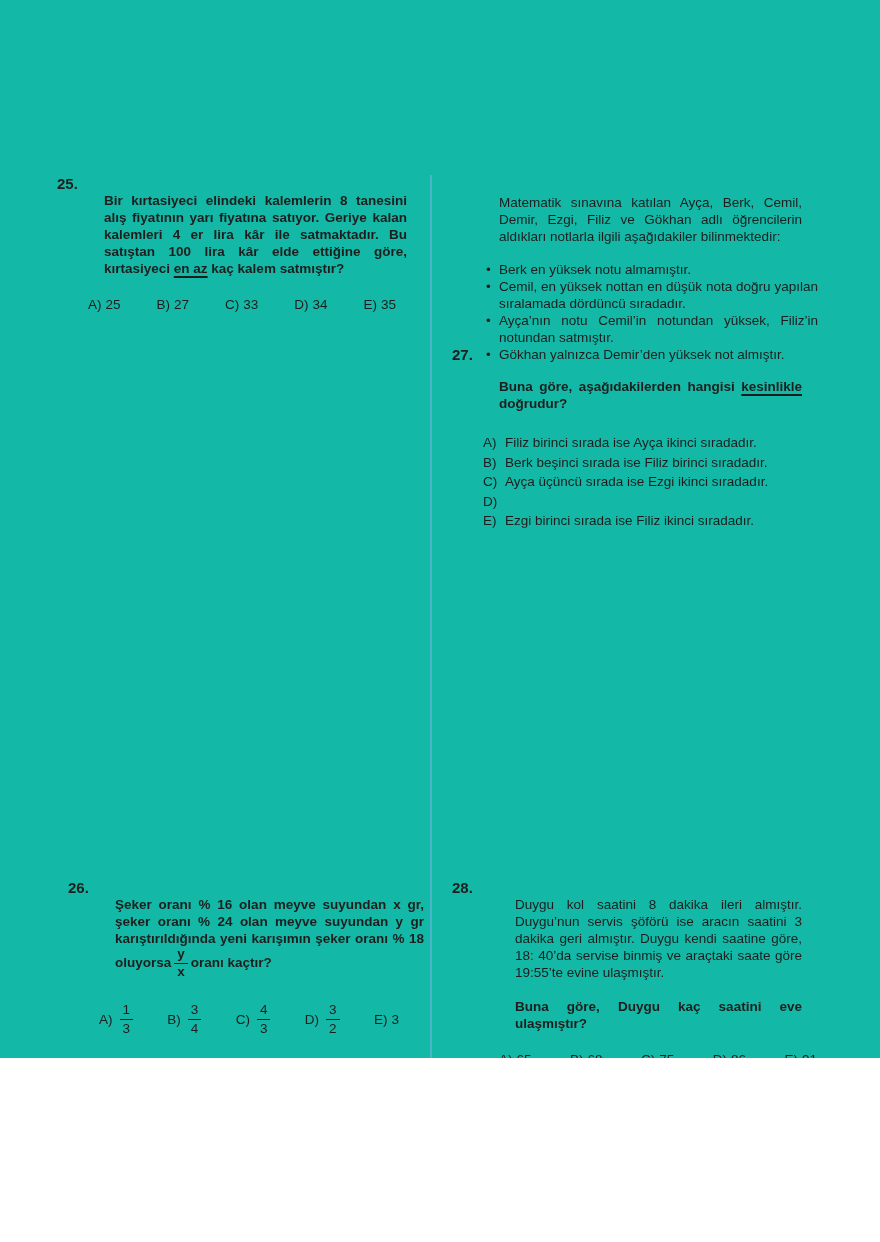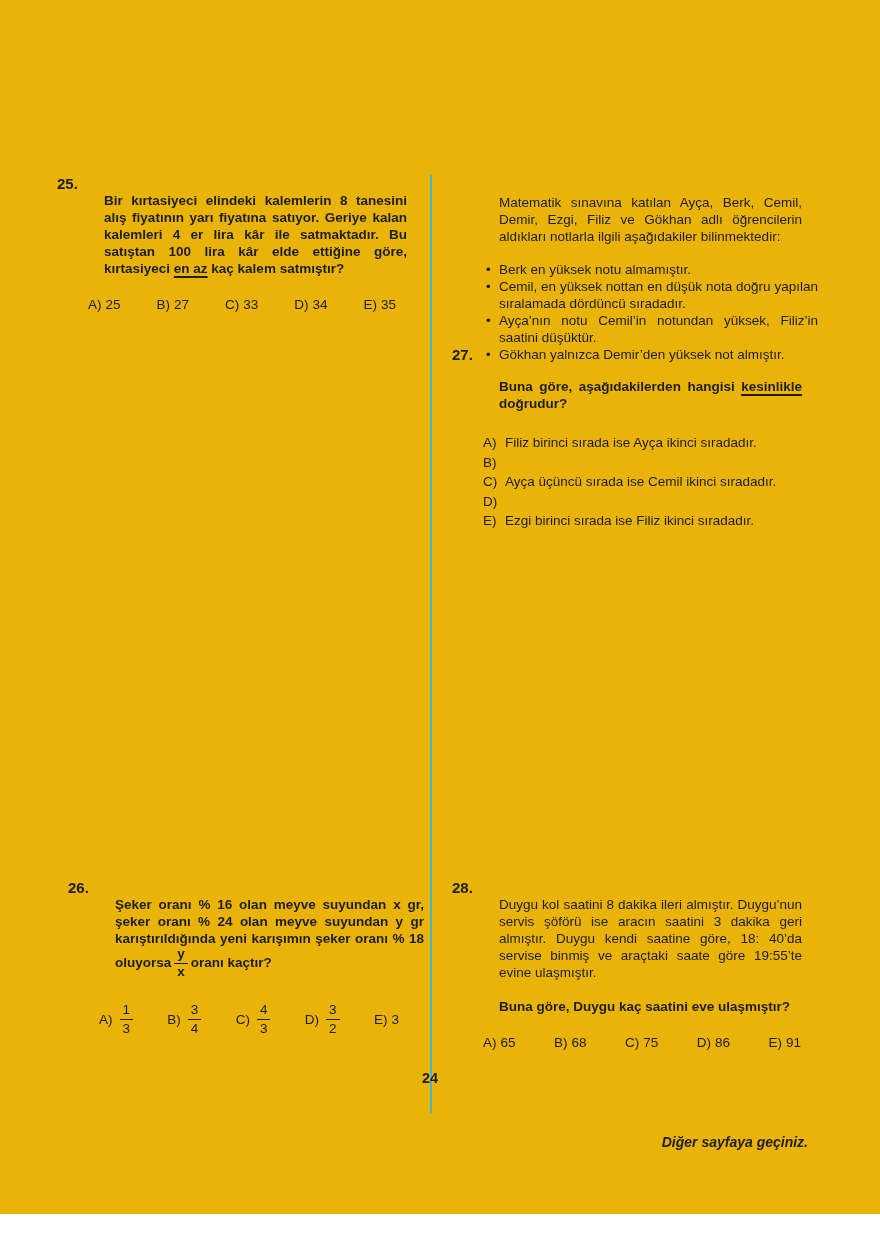--- a/index.html
+++ b/index.html
@@ -1,21 +1,21 @@
 <!DOCTYPE html>
 <html lang="tr"><head>
 <meta charset="utf-8">
 <style>
   * { box-sizing: border-box; }
   html, body { margin: 0; padding: 0; background: #ffffff; }
   .page {
     position: relative;
     width: 880px;
-    height: 1214px;
-    background: #eab308;
+    height: 1058px;
+    background: #14b8a6;
     font-family: "Liberation Sans", sans-serif;
     color: #1e1e1e;
     overflow: hidden;
     text-decoration: underline;
   }
   .divider {
     position: absolute;
     left: 430px;
     top: 175px;
     width: 2px;
@@ -23,21 +23,21 @@
     background: #4ab5c8;
   }
   .question {
     position: absolute;
     display: flex;
     align-items: flex-start;
   }
   #q25 { left: 57px;  top: 176px; width: 366px; }
   #q26 { left: 68px;  top: 880px; width: 372px; }
   #q27 { left: 452px; top: 178px; width: 366px; align-items: center; }
-  #q28 { left: 452px; top: 880px; width: 366px; }
+  #q28 { left: 452px; top: 880px; width: 366px; gap: 16px; }
   .qnum {
     flex: 0 0 31px;
     font-size: 15px;
     font-weight: 700;
     line-height: 16px;
   }
   .qbody { flex: 1 1 auto; min-width: 0; }
   .stem {
     margin: 16px;
     font-size: 13.5px;
@@ -199,35 +199,36 @@
     </div>
   </article>
 
   <article class="question" id="q27">
     <div class="qnum">27.</div>
     <div class="qbody">
       <p class="stem">Matematik sınavına katılan Ayça, Berk, Cemil, Demir, Ezgi, Filiz ve Gökhan adlı öğrencilerin aldıkları notlarla ilgili aşağıdakiler bilinmektedir:</p>
       <ul class="bullets">
         <li>Berk en yüksek notu almamıştır.</li>
         <li>Cemil, en yüksek nottan en düşük nota doğru yapılan sıralamada dördüncü sıradadır.</li>
-        <li>Ayça’nın notu Cemil’in notundan yüksek, Filiz’in saatini düşüktür.</li>
+        <li>Ayça’nın notu Cemil’in notundan yüksek, Filiz’in notundan satmıştır.</li>
         <li>Gökhan yalnızca Demir’den yüksek not almıştır.</li>
       </ul>
       <p class="stem bold followup"><span>Buna göre, aşağıdakilerden hangisi </span><span class="u">kesinlikle</span><span> doğrudur?</span></p>
       <div class="optlist">
         <div class="optline">
             <span class="lbl">A)</span>
             <span>Filiz birinci sırada ise Ayça ikinci sıradadır.</span>
           </div>
         <div class="optline">
             <span class="lbl">B)</span>
-          </div>
-        <div class="optline">
-            <span class="lbl">C)</span>
-            <span>Ayça üçüncü sırada ise Cemil ikinci sıradadır.</span>
+            <span>Berk beşinci sırada ise Filiz birinci sıradadır.</span>
+          </div>
+        <div class="optline">
+            <span class="lbl">C)</span>
+            <span>Ayça üçüncü sırada ise Ezgi ikinci sıradadır.</span>
           </div>
         <div class="optline">
             <span class="lbl">D)</span>
           </div>
         <div class="optline">
             <span class="lbl">E)</span>
             <span>Ezgi birinci sırada ise Filiz ikinci sıradadır.</span>
           </div>
       </div>
     </div>

